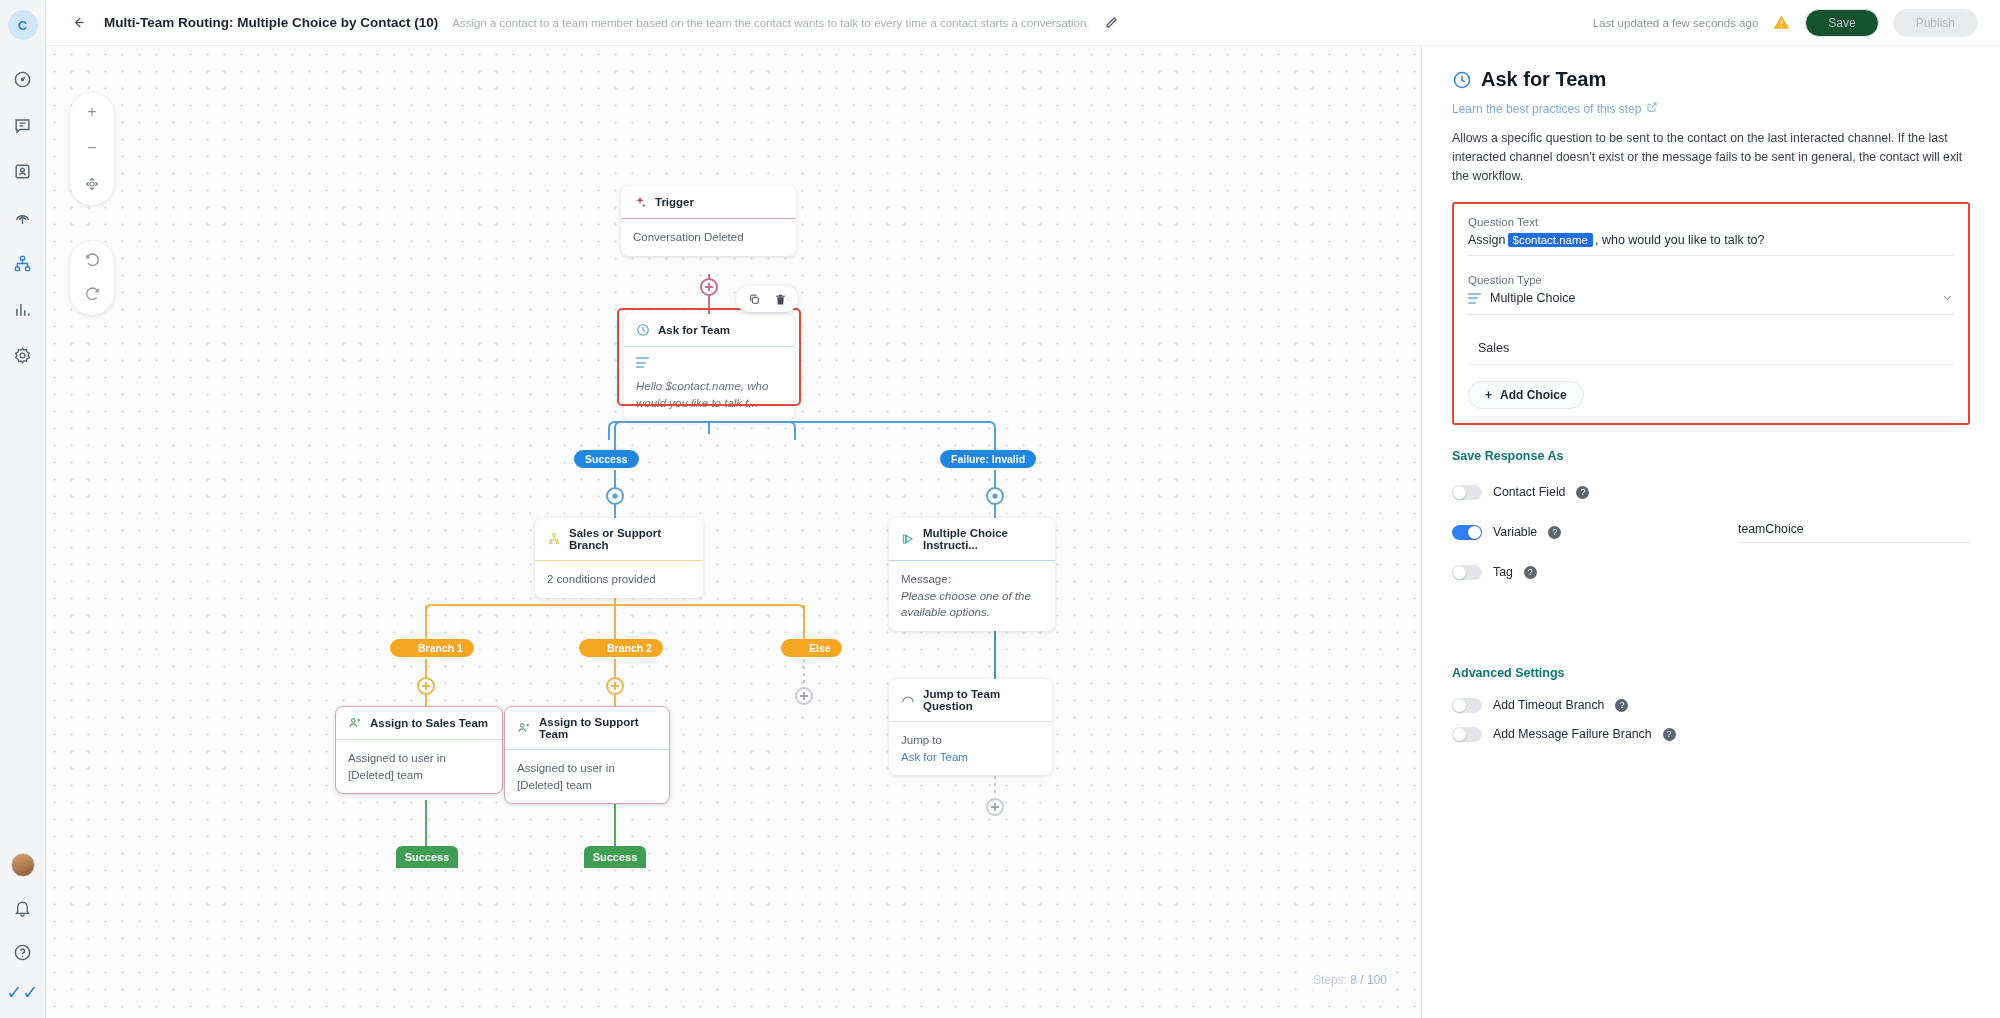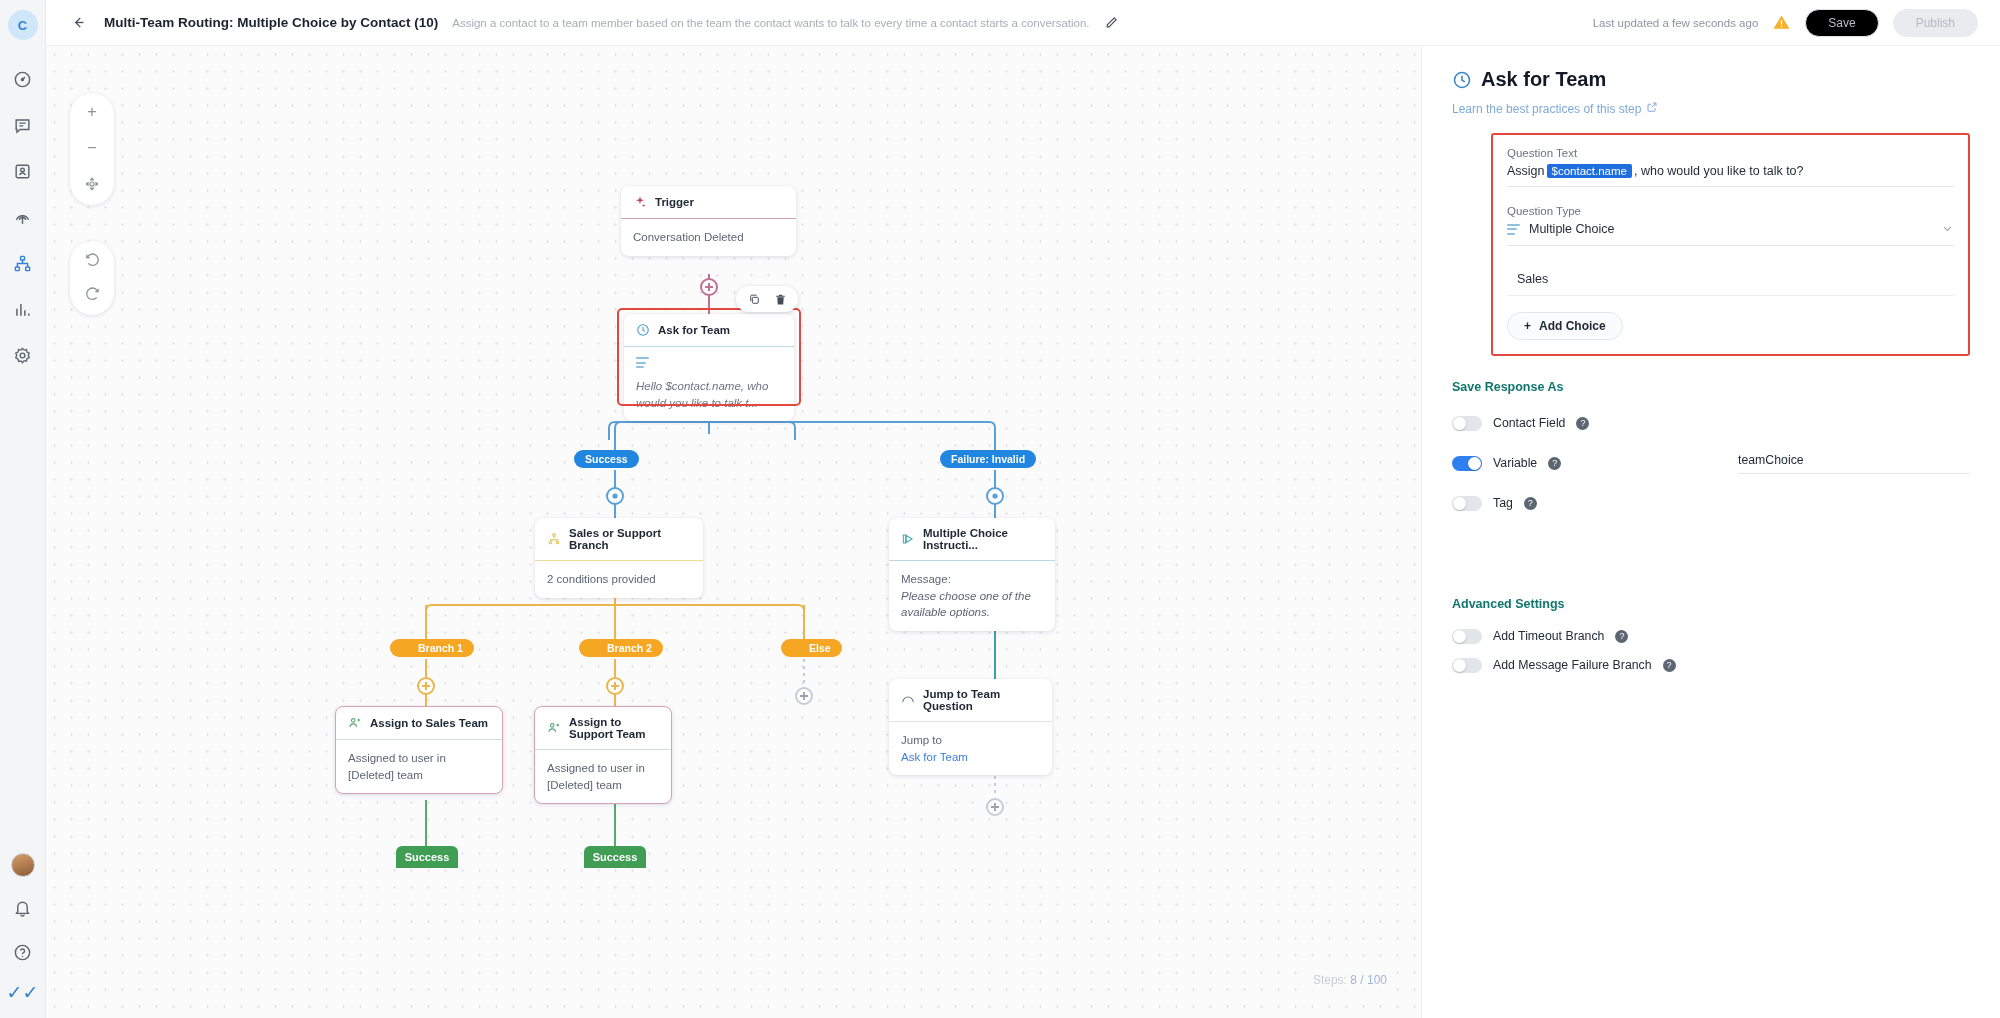--- a/index.html
+++ b/index.html
@@ -45,21 +45,21 @@
   .wf-title { font-size: 13.5px; font-weight: bold; color: #1b2330; white-space: nowrap; }
   .wf-desc { font-size: 11.5px; color: #a7adb8; white-space: nowrap; overflow: hidden; text-overflow: ellipsis; }
   .edit-ic { color: #41495a; display: flex; align-items: center; cursor: pointer; }
   .top-right { margin-left: auto; display: flex; align-items: center; gap: 14px; }
   .updated { font-size: 11.5px; color: #8d94a0; white-space: nowrap; }
   .warn-ic { color: #f5b128; display: flex; }
   .btn {
     height: 28px; border-radius: 16px; padding: 0 22px; font-size: 12px;
     display: flex; align-items: center; justify-content: center; cursor: pointer;
   }
-  .btn-save { border: 1px solid #dfe2e8; color: #b9bec8; background: #000000; }
+  .btn-save { border: 1px solid #dfe2e8; color: #b9bec8; background: #14532d; }
   .btn-publish { background: #e9ebef; color: #b5bac3; border: 1px solid #e9ebef; }
 
   
   .canvas {
     position: absolute; left: 46px; top: 46px; width: 1375px; height: 972px;
     background-color: #fbfbfc;
     background-image: radial-gradient(#e2e5ea 1.1px, transparent 1.1px);
     background-size: 17px 17px;
     overflow: hidden;
   }
@@ -114,21 +114,21 @@
   .node-tools div { width: 24px; height: 20px; display: flex; align-items: center; justify-content: center; color: #444b57; cursor: pointer; }
 
   .n-branch { left: 489px; top: 472px; width: 168px; }
   .n-branch .node-hd { border-bottom-color: #ecd99a; }
   .n-mci { left: 843px; top: 472px; width: 166px; }
   .n-mci .node-hd { border-bottom-color: #bcd9ea; }
   .n-mci .node-bd em { font-style: italic; display: block; }
   .n-sales { left: 289px; top: 660px; width: 168px; }
   .n-sales .node-hd, .n-support .node-hd { border-bottom-color: #cfe3d2; }
   .n-sales, .n-support { border: 1px solid #d6a3b5; }
-  .n-support { left: 488px; top: 660px; width: 138px; }
+  .n-support { left: 458px; top: 660px; width: 166px; }
   .n-jump { left: 843px; top: 633px; width: 163px; }
   .n-jump .node-hd { border-bottom-color: #dfe2e7; }
   .n-jump .lnk { color: #3f7fd8; }
 
   .pill {
     position: absolute; border-radius: 9px; height: 18px; padding: 0 11px;
     font-size: 10.5px; color: #fff; display: flex; align-items: center;
     justify-content: center; font-weight: bold; white-space: nowrap;
   }
   .pill-blue { background: #2186e0; }
@@ -146,21 +146,21 @@
   .panel {
     position: absolute; right: 0; top: 46px; width: 579px; height: 972px;
     background: #fff; border-left: 1px solid #eceef2; padding: 22px 30px 0 30px;
     overflow: hidden;
   }
   .p-title { display: flex; align-items: center; gap: 9px; font-size: 20px; font-weight: bold; color: #121a26; }
   .p-title .tic { color: #3b88c9; display: flex; }
   .p-link { margin-top: 10px; font-size: 12px; color: #7fa9d8; display: inline-flex; align-items: center; gap: 5px; cursor: pointer; }
   .p-desc { margin-top: 12px; font-size: 12.3px; line-height: 1.55; color: #39404d; }
 
-  .hl-box { margin-top: 16px; border: 2px solid #e2483c; border-radius: 3px; padding: 12px 14px 14px; margin-left: 39px; }
+  .hl-box { margin-top: 16px; border: 2px solid #e2483c; border-radius: 3px; padding: 12px 14px 14px; }
   .f-label { font-size: 11.5px; color: #6b7280; margin-bottom: 5px; }
   .f-line {
     border-bottom: 1px solid #e3e6eb; padding-bottom: 8px; font-size: 12.5px; color: #1e2733;
     display: flex; align-items: center; gap: 0; min-height: 22px;
   }
   .chip { background: #1e6ee0; color: #fff; border-radius: 2px; padding: 1px 5px; font-size: 11.5px; margin: 0 2px; }
   .f-gap { height: 18px; }
   .sel-line {
     border-bottom: 1px solid #e3e6eb; padding-bottom: 8px; display: flex; align-items: center; gap: 9px;
     font-size: 12.5px; color: #1e2733; cursor: pointer;
@@ -525,20 +525,21 @@
       <span>Learn the best practices of this step</span>
       <span>
         <svg viewBox="0 0 24 24" width="12" height="12" fill="none" stroke="currentColor" stroke-width="2">
             <path d="M14 4h6v6"></path>
             <path d="M20 4l-8 8"></path>
             <path d="M18 14v5a1.5 1.5 0 0 1-1.5 1.5h-11A1.5 1.5 0 0 1 4 19V8a1.5 1.5 0 0 1 1.5-1.5H10"></path>
           </svg>
       </span>
     </div>
 
+    <div class="p-desc">Allows a specific question to be sent to the contact on the last interacted channel. If the last interacted channel doesn't exist or the message fails to be sent in general, the contact will exit the workflow.</div>
 
     <div class="hl-box">
       <div class="f-label">Question Text</div>
       <div class="f-line">
         <span>Assign </span>
           <span class="chip">$contact.name</span>
           <span>, who would you like to talk to?</span>
       </div>
 
       <div class="f-gap"></div>

